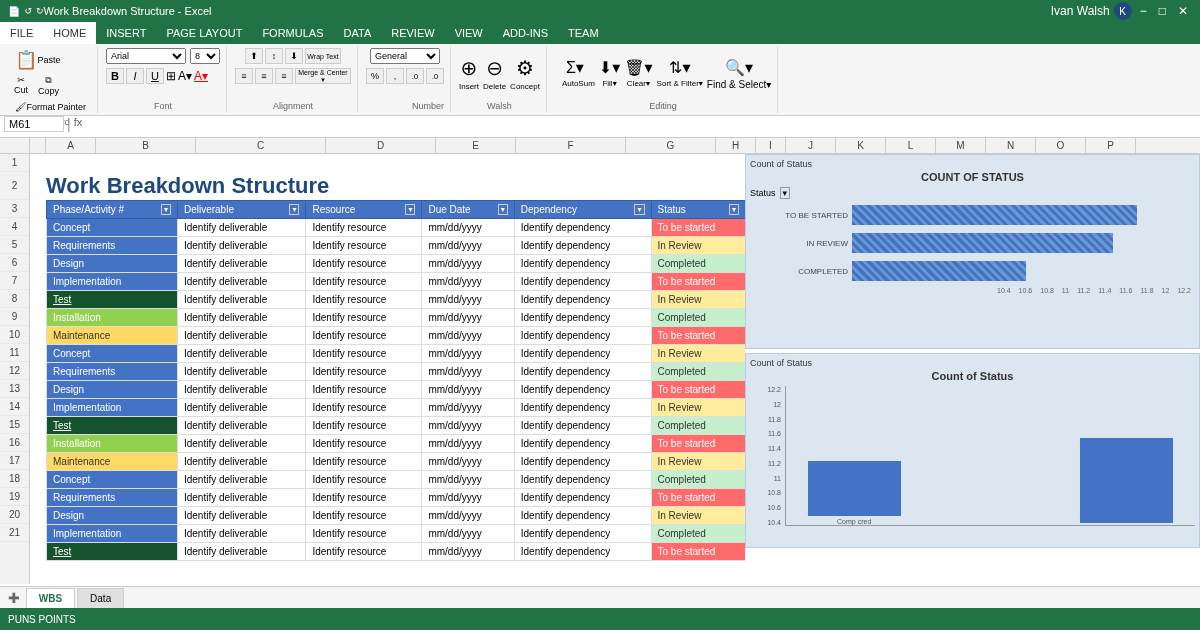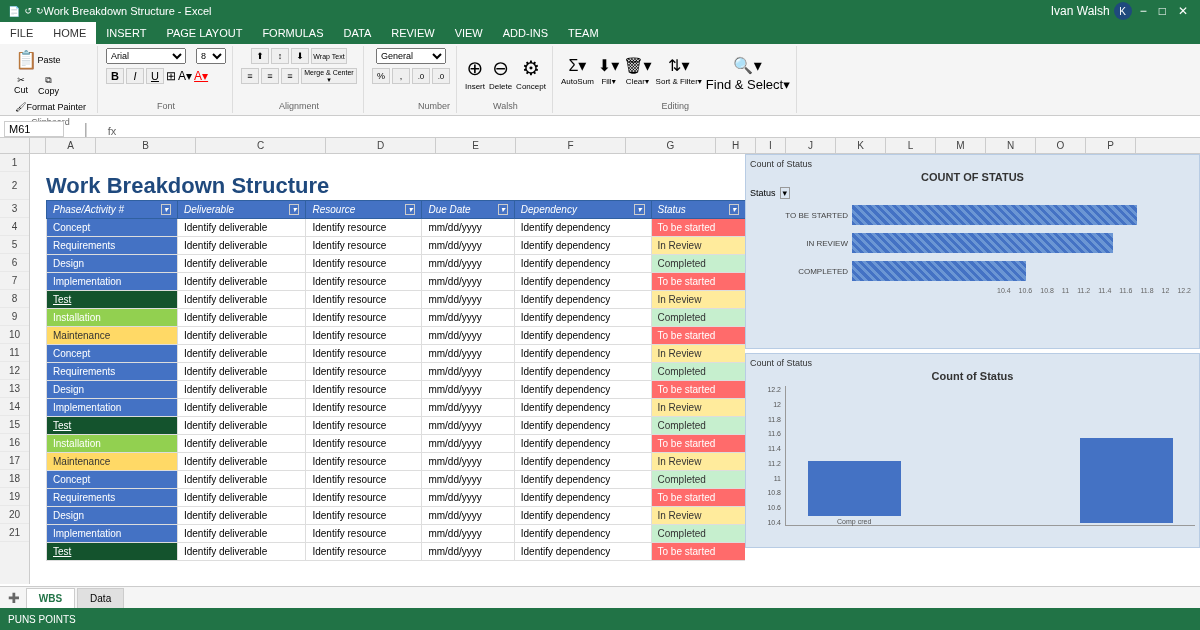--- a/index.html
+++ b/index.html
@@ -80,26 +80,26 @@
       border: 1px solid transparent;
       border-radius: 2px;
       font-size: 9px;
       min-width: 32px;
     }
     .ribbon-icon { font-size: 18px; line-height: 1; }
 
     
     .formula-bar {
       display: flex;
-      align-items: flex-end;
+      align-items: flex-start;
       height: 22px;
       border-bottom: 1px solid #ccc;
       background: #fff;
       padding: 0 4px;
-      gap: 20px;
+      gap: 3px;
     }
     .cell-ref {
       width: 60px;
       border: 1px solid #ccc;
       padding: 1px 4px;
       font-size: 11px;
     }
     .formula-sep { color: #999; font-size: 14px; }
     .formula-input {
       flex: 1;
@@ -307,21 +307,20 @@
       border: 1px solid #ccc;
       padding: 0 2px;
       cursor: pointer;
     }
 
     .th-content {
       display: flex;
       align-items: flex-end;
       justify-content: space-between;
       gap: 4px;
-      font-style: italic;
     }
   </style>
 </head>
 <body>
 
 <div class="title-bar">
   <div style="display:flex;gap:4px;align-items:center;">
     <span style="font-size:10px;">📄</span>
     <span style="font-size:9px;">↺</span>
     <span style="font-size:9px;">↻</span>
@@ -372,21 +371,21 @@
           <span>🖌</span>
           <span>Format Painter</span>
         </div>
       </div>
     </div>
     <div class="ribbon-group-label">Clipboard</div>
   </div>
 
   <div class="ribbon-group" style="min-width:120px;">
     <div class="ribbon-group-content" style="flex-direction:column;align-items:flex-start;width:100%;">
-      <div style="display:flex;gap:10px;width:100%;margin-bottom:2px;">
+      <div style="display:flex;gap:4px;width:100%;margin-bottom:2px;">
         <select style="font-size:9px;width:80px;height:16px;">
           <option>Arial</option>
         </select>
         <select style="font-size:9px;width:30px;height:16px;">
           <option>8</option>
         </select>
       </div>
       <div style="display:flex;gap:2px;align-items:center;">
         <button style="font-weight:bold;font-size:11px;width:18px;height:16px;border:1px solid #ccc;">B</button>
         <button style="font-style:italic;font-size:11px;width:18px;height:16px;border:1px solid #ccc;">I</button>
@@ -451,37 +450,37 @@
       </div>
     </div>
     <div class="ribbon-group-label">Walsh</div>
   </div>
 
   <div class="ribbon-group" style="min-width:100px;">
     <div class="ribbon-group-content">
       <div style="display:flex;gap:4px;">
         <div style="display:flex;flex-direction:column;align-items:center;gap:2px;">
           <span style="font-size:16px;">Σ▾</span>
-          <span style="font-size:8px;">AutoSum</span>
+          <span style="font-size:8px;margin-left:7px;">AutoSum</span>
         </div>
         <div style="display:flex;flex-direction:column;align-items:center;gap:2px;">
           <span style="font-size:16px;">⬇▾</span>
           <span style="font-size:8px;">Fill▾</span>
         </div>
         <div style="display:flex;flex-direction:column;align-items:center;gap:2px;">
           <span style="font-size:16px;">🗑▾</span>
           <span style="font-size:8px;">Clear▾</span>
         </div>
         <div style="display:flex;flex-direction:column;align-items:center;gap:2px;">
           <span style="font-size:16px;">⇅▾</span>
           <span style="font-size:8px;">Sort &amp; Filter▾</span>
         </div>
         <div style="display:flex;flex-direction:column;align-items:center;gap:2px;">
           <span style="font-size:16px;">🔍▾</span>
-          <span style="font-size:13px;">Find &amp; Select▾</span>
+          <span style="font-size:10px;">Find &amp; Select▾</span>
         </div>
       </div>
     </div>
     <div class="ribbon-group-label">Editing</div>
   </div>
 </div>
 
 <div class="formula-bar">
   <input class="cell-ref" value="M61" style="">
   <span class="formula-sep">|</span>

